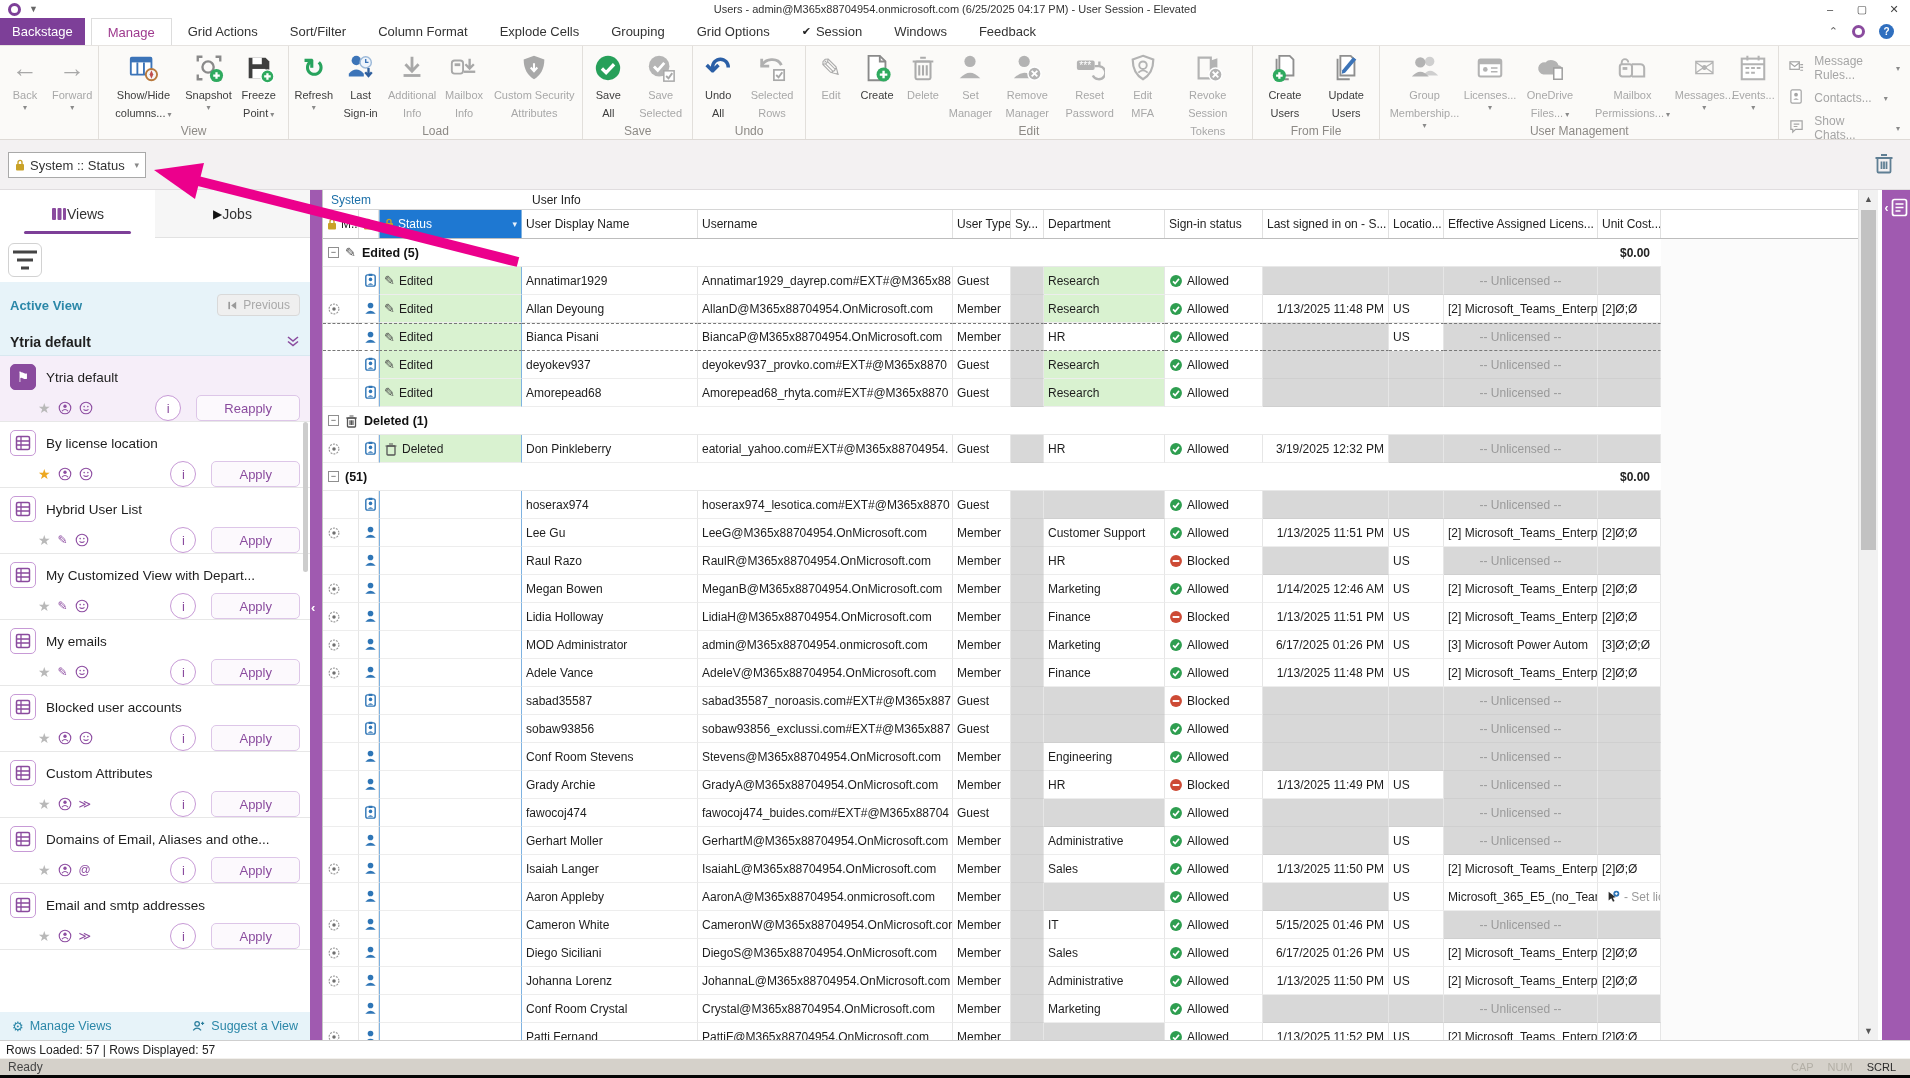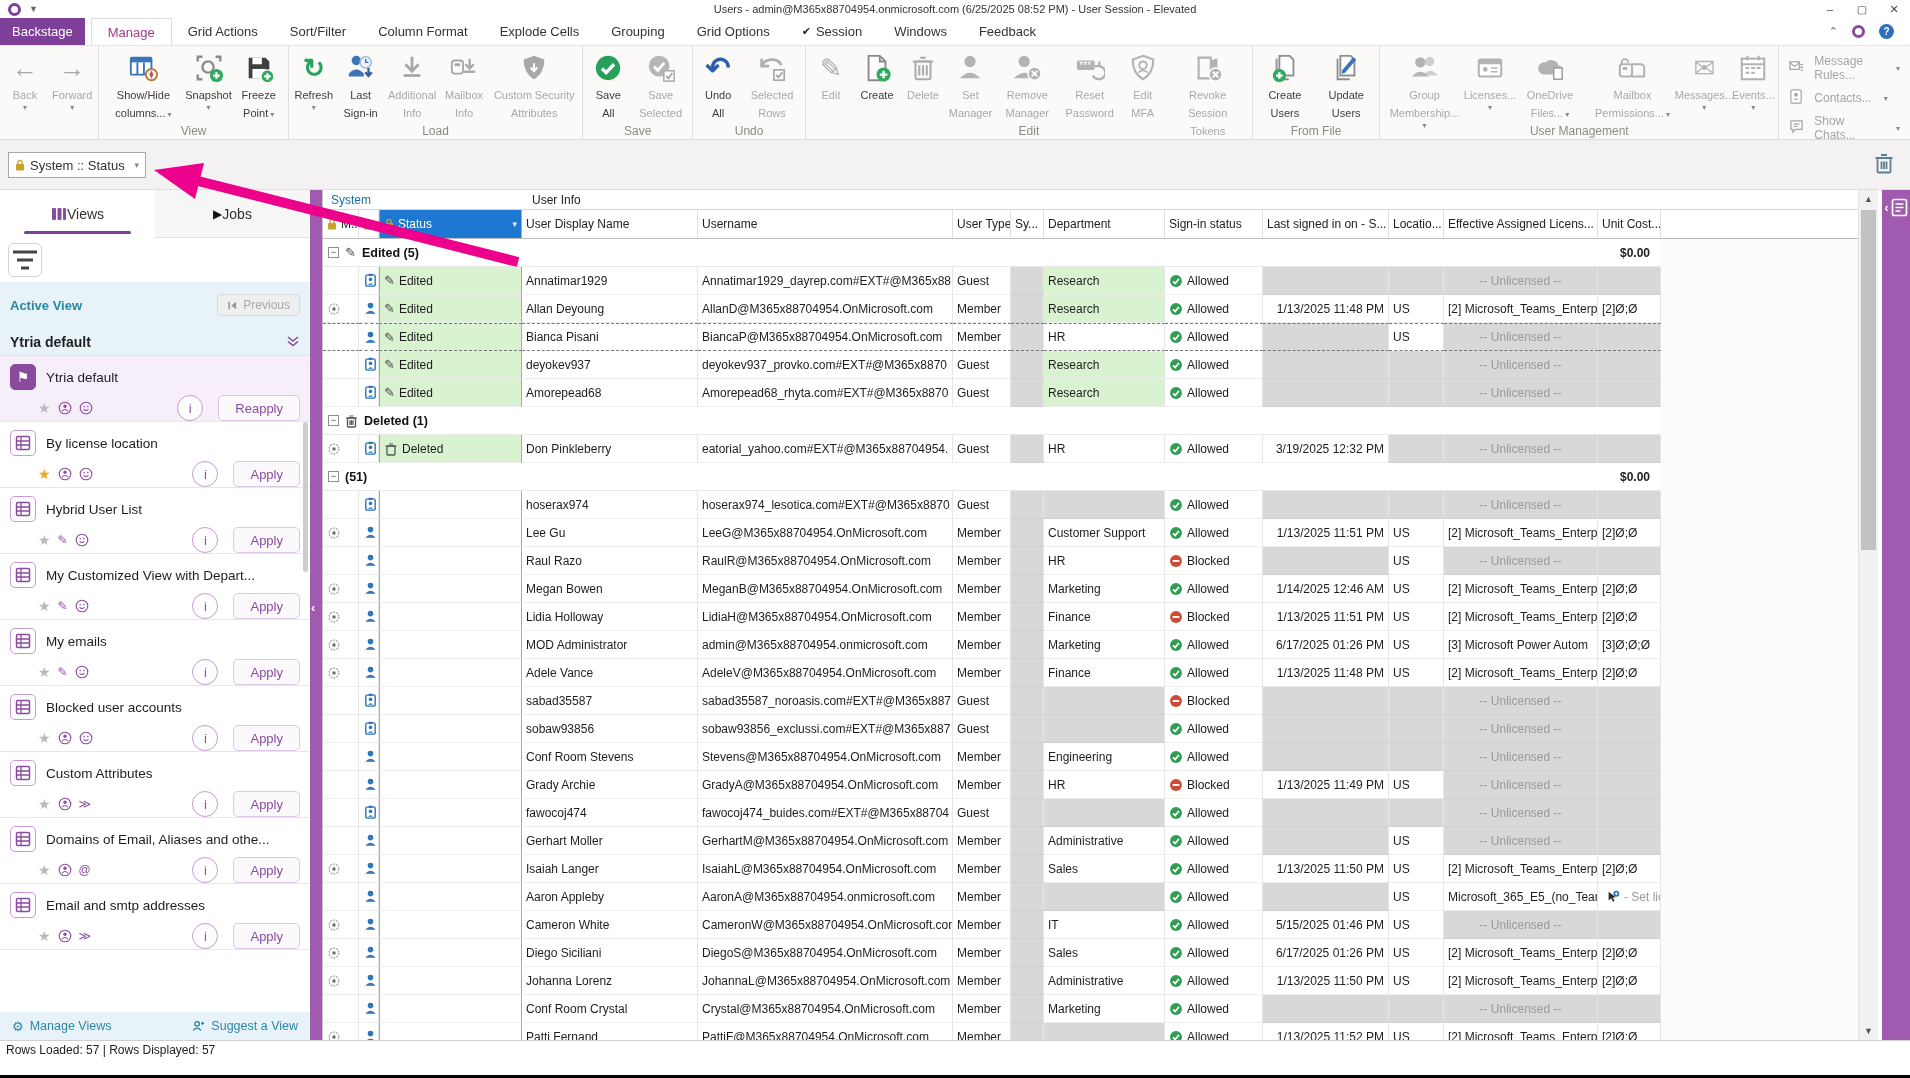--- a/index.html
+++ b/index.html
@@ -83,21 +83,21 @@
 .vicon{width:26px;height:26px;border:1.5px solid #c79ad6;border-radius:5px;display:flex;align-items:center;justify-content:center;background:#fff;flex-shrink:0}
 .vicon svg{width:16px;height:16px}
 .vicon.flagbox{background:#8a4b9e;border-color:#8a4b9e;color:#fff;font-size:14px}
 .vtitle{font-size:13.5px;color:#1d1d1d;white-space:nowrap;overflow:hidden}
 .vrow2{display:flex;align-items:center;gap:7px;margin-top:5px;padding-left:28px}
 .star{font-size:14px;color:#b9b9b9;line-height:14px}
 .star.gold{color:#eda822}
 .vbadge{color:#8e4ea2;font-size:12px;line-height:12px;display:flex;align-items:center}
 .vbadge svg{width:14px;height:14px}
 .ibtn{margin-left:auto;width:26px;height:26px;border:1px solid #c79ad6;border-radius:50%;color:#8a4b9e;font-size:13px;display:flex;align-items:center;justify-content:center;background:#fff}
-.actbtn{min-width:66px;height:26px;border:1px solid #ddc6e8;border-radius:5px;background:#fcf9fd;color:#8a4b9e;font-size:13px;display:flex;align-items:center;justify-content:center;margin-left:8px;padding:0 16px}
+.actbtn{min-width:66px;height:26px;border:1px solid #ddc6e8;border-radius:5px;background:#fcf9fd;color:#8a4b9e;font-size:13px;display:flex;align-items:center;justify-content:center;margin-left:8px;padding:0 27px}
 .vscroll{position:absolute;right:2px;top:66px;width:5px;height:150px;background:#cdcdcd;border-radius:3px}
 .vfooter{height:28px;background:#e7f3f9;display:flex;align-items:center;justify-content:space-between;padding:0 12px}
 .flink{display:flex;align-items:center;gap:6px;font-size:12.5px;color:#2b87a8}
 .flink svg{width:14px;height:14px}
 
 
 #lstrip{position:absolute;left:310px;top:190px;width:12px;height:850px;background:#a05ab0}
 #lstrip .coll{position:absolute;top:410px;left:1px;color:#fff;font-size:13px;font-weight:bold}
 #rpanel{position:absolute;left:1882px;top:190px;width:28px;height:850px;background:#a05ab0}
 #rpanel .rpi{display:flex;align-items:center;justify-content:center;gap:2px;margin-top:8px;color:#fff;font-size:12px;font-weight:bold}
@@ -164,21 +164,21 @@
 #annot{position:absolute;left:140px;top:158px;width:420px;height:120px;pointer-events:none;z-index:60}
 </style>
 </head>
 <body>
 
 <div id="screen">
 
   <div id="titlebar">
     <span class="appico"></span>
     <span class="qat">▼</span>
-    <span class="wtitle">Users - admin@M365x88704954.onmicrosoft.com (6/25/2025 08:52 PM) - User Session - Elevated</span>
+    <span class="wtitle">Users - admin@M365x88704954.onmicrosoft.com (6/25/2025 04:17 PM) - User Session - Elevated</span>
     <span class="wbtns">
       <span class="wbtn">–</span>
       <span class="wbtn">▢</span>
       <span class="wbtn">✕</span>
     </span>
   </div>
 
   <div id="tabbar">
     <div class="backstage">Backstage</div>
 
@@ -2786,20 +2786,32 @@
       <svg viewBox="0 0 17 19">
           <rect x="1.5" y="1.5" width="14" height="16" rx="2" fill="none" stroke="#fff" stroke-width="1.7"></rect>
           <path d="M4.5 6 H12.5 M4.5 9.5 H12.5 M4.5 13 H9.5" stroke="#fff" stroke-width="1.6"></path>
         </svg>
     </div>
   </div>
 
   <div id="rowsinfo">
     <span>Rows Loaded: 57 | Rows Displayed: 57</span>
   </div>
+  <div id="readybar">
+    <span>Ready</span>
+    <span class="flags">
+
+        <span>CAP</span>
+
+        <span>NUM</span>
+
+        <span class="on">SCRL</span>
+
+    </span>
+  </div>
   <div id="blackstrip"></div>
 
   <div id="annot">
     <svg width="420" height="120" viewBox="0 0 420 120">
       <line x1="378" y1="104" x2="58" y2="23" stroke="#ec008c" stroke-width="10"></line>
       <polygon points="14,12 64,5 55,41" fill="#ec008c"></polygon>
     </svg>
   </div>
 
 </div>

